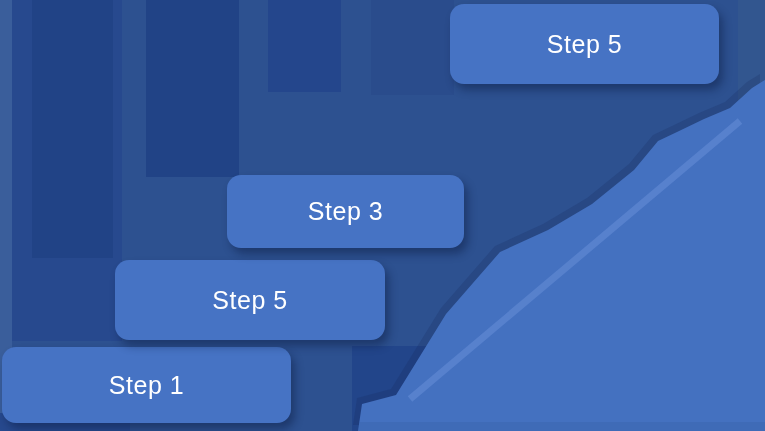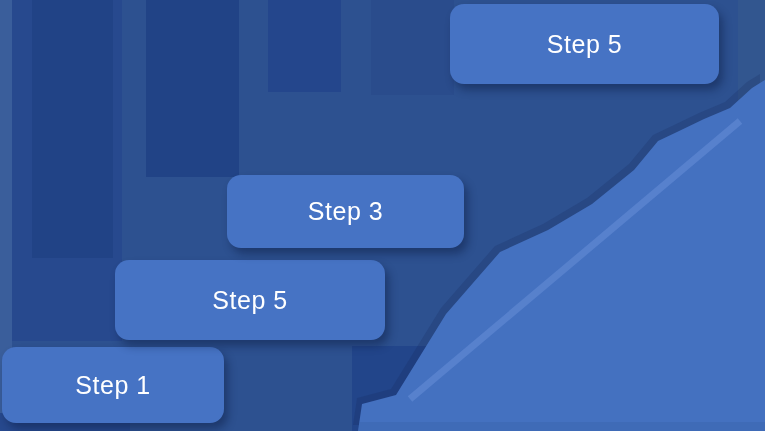--- a/index.html
+++ b/index.html
@@ -49,21 +49,21 @@
       </clipPath>
     </defs>
     <polygon class="m-shadow" transform="translate(-5,-6)" points="358,431 362,404 396,395 446,314 500,252 548,230 592,204 634,170 658,141 677,132 704,119 730,108 752,88 765,80 765,431"></polygon>
     <polygon class="m-fill" points="358,431 362,404 396,395 446,314 500,252 548,230 592,204 634,170 658,141 677,132 704,119 730,108 752,88 765,80 765,431"></polygon>
     <g clip-path="url(#mclip)">
       <line class="m-stripe" x1="410" y1="399" x2="740" y2="121"></line>
       <rect class="m-bottom" x="352" y="422" width="413" height="9"></rect>
     </g>
   </svg>
 
-  <div class="step-box" style="left:2px;top:347px;width:222px;height:76px;justify-content:center;">
+  <div class="step-box" style="left:2px;top:347px;width:289px;height:76px;justify-content:center;">
     <span class="step-label">Step 1</span>
   </div>
   <div class="step-box" style="left:115px;top:260px;width:270px;height:80px;">
     <span class="step-label">Step 5</span>
   </div>
   <div class="step-box" style="left:227px;top:175px;width:237px;height:73px;">
     <span class="step-label">Step 3</span>
   </div>
   <div class="step-box" style="left:450px;top:4px;width:269px;height:80px;">
     <span class="step-label">Step 5</span>

